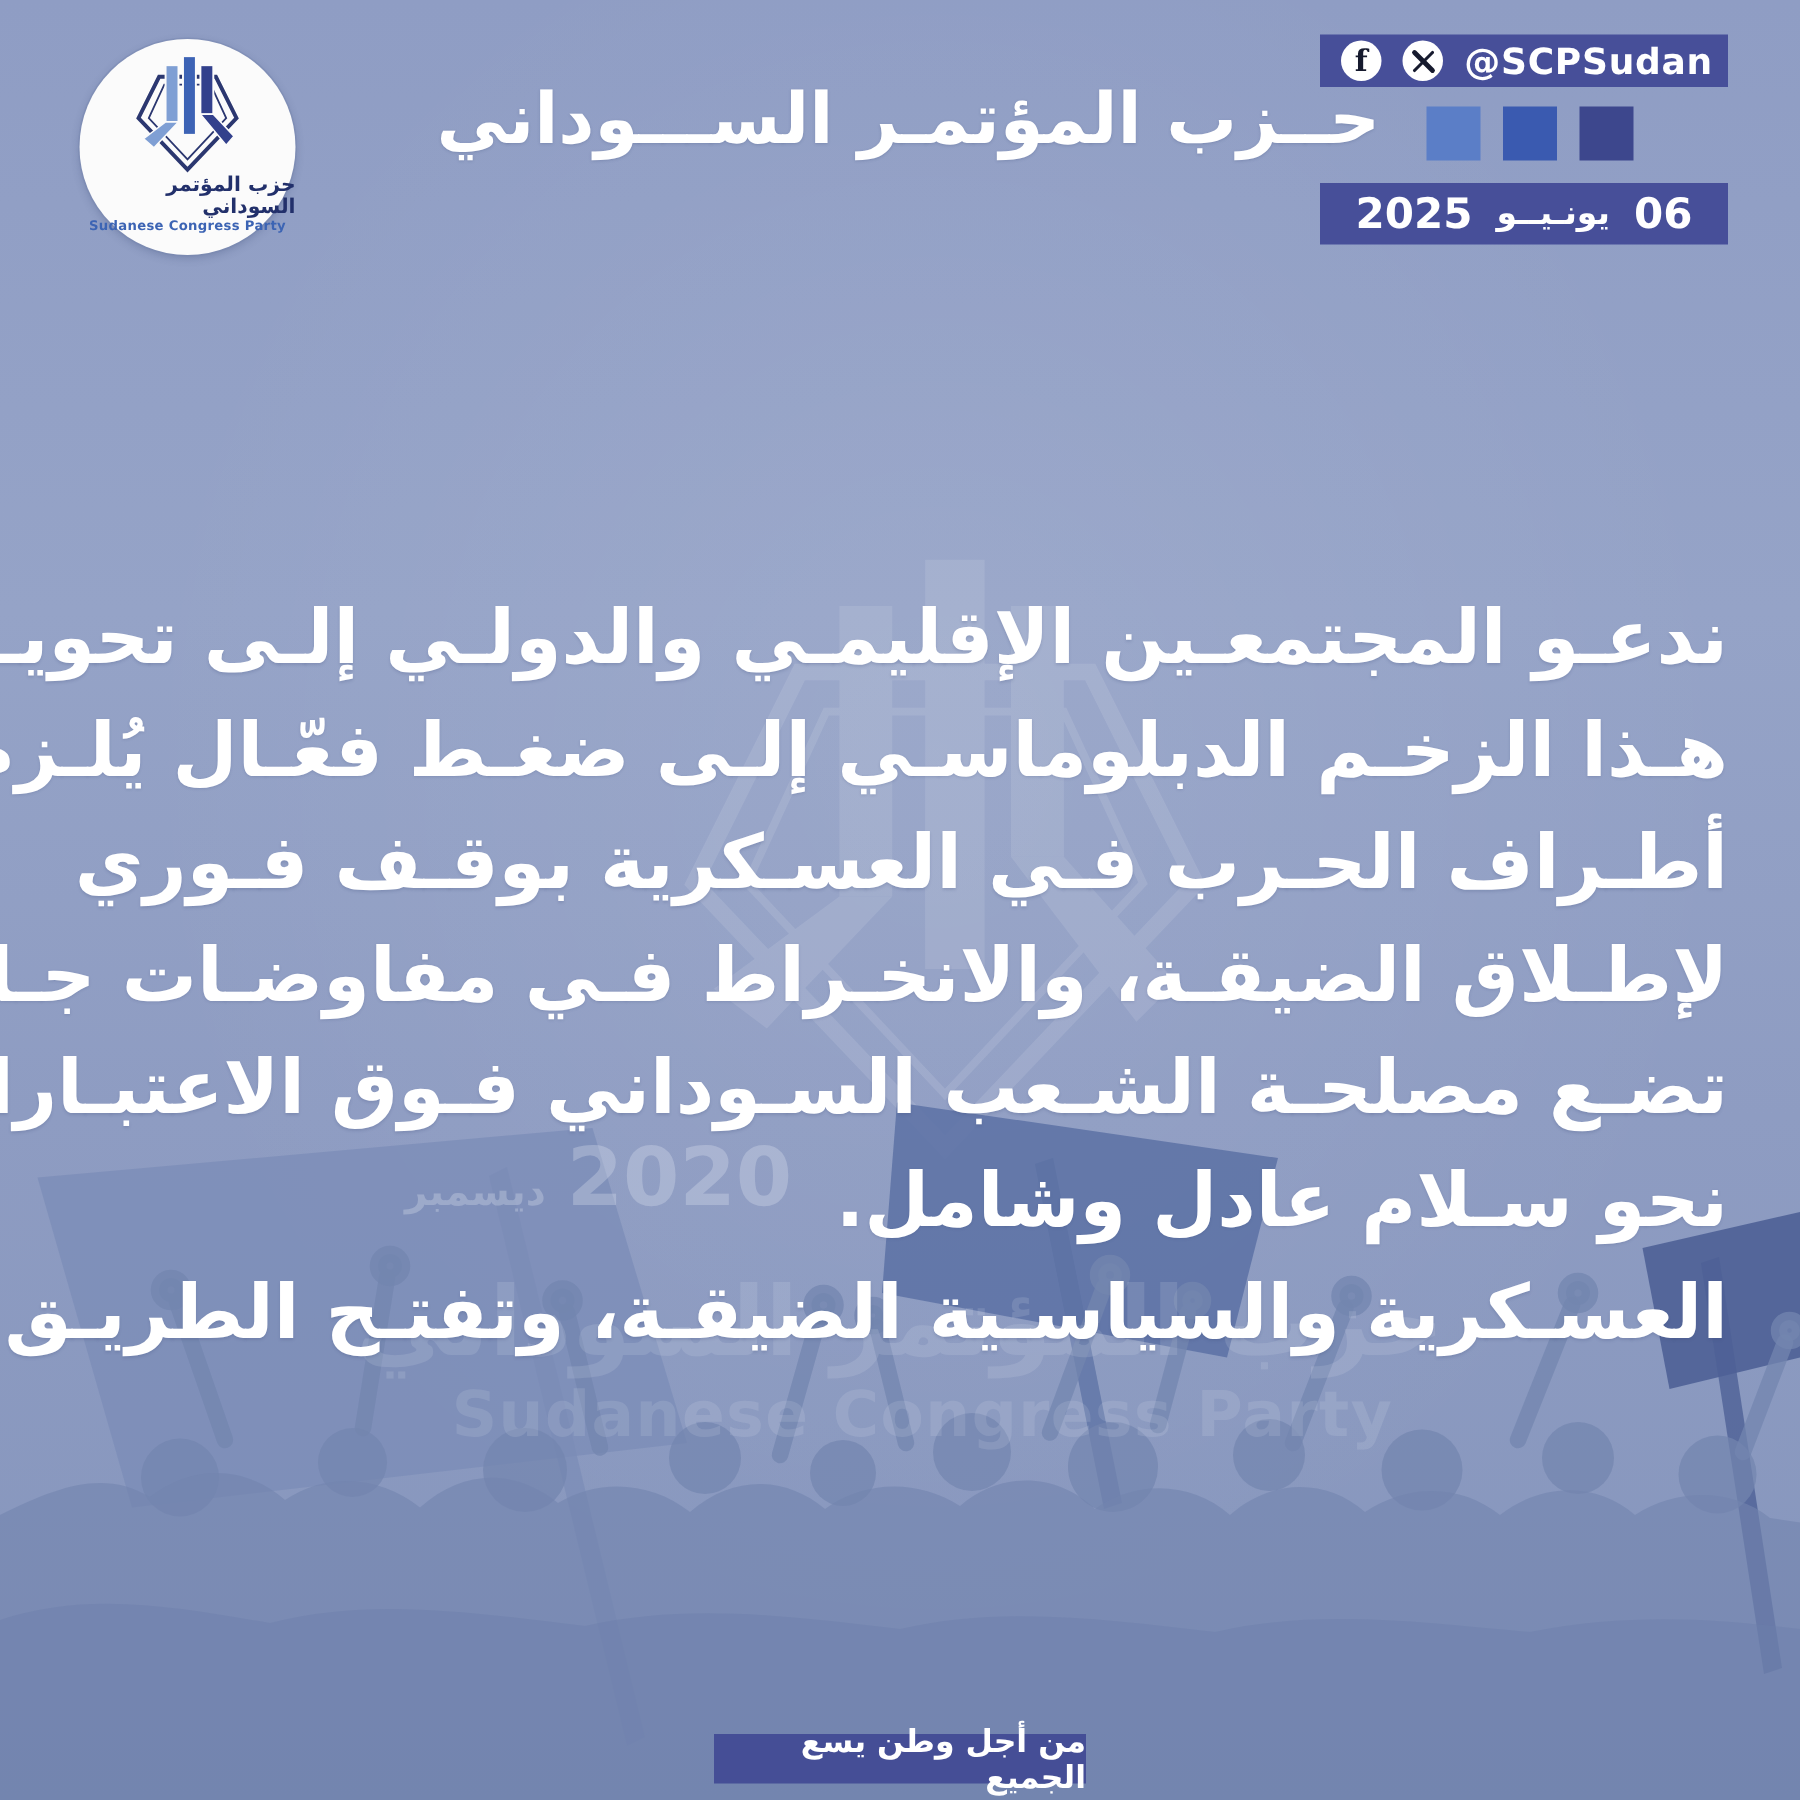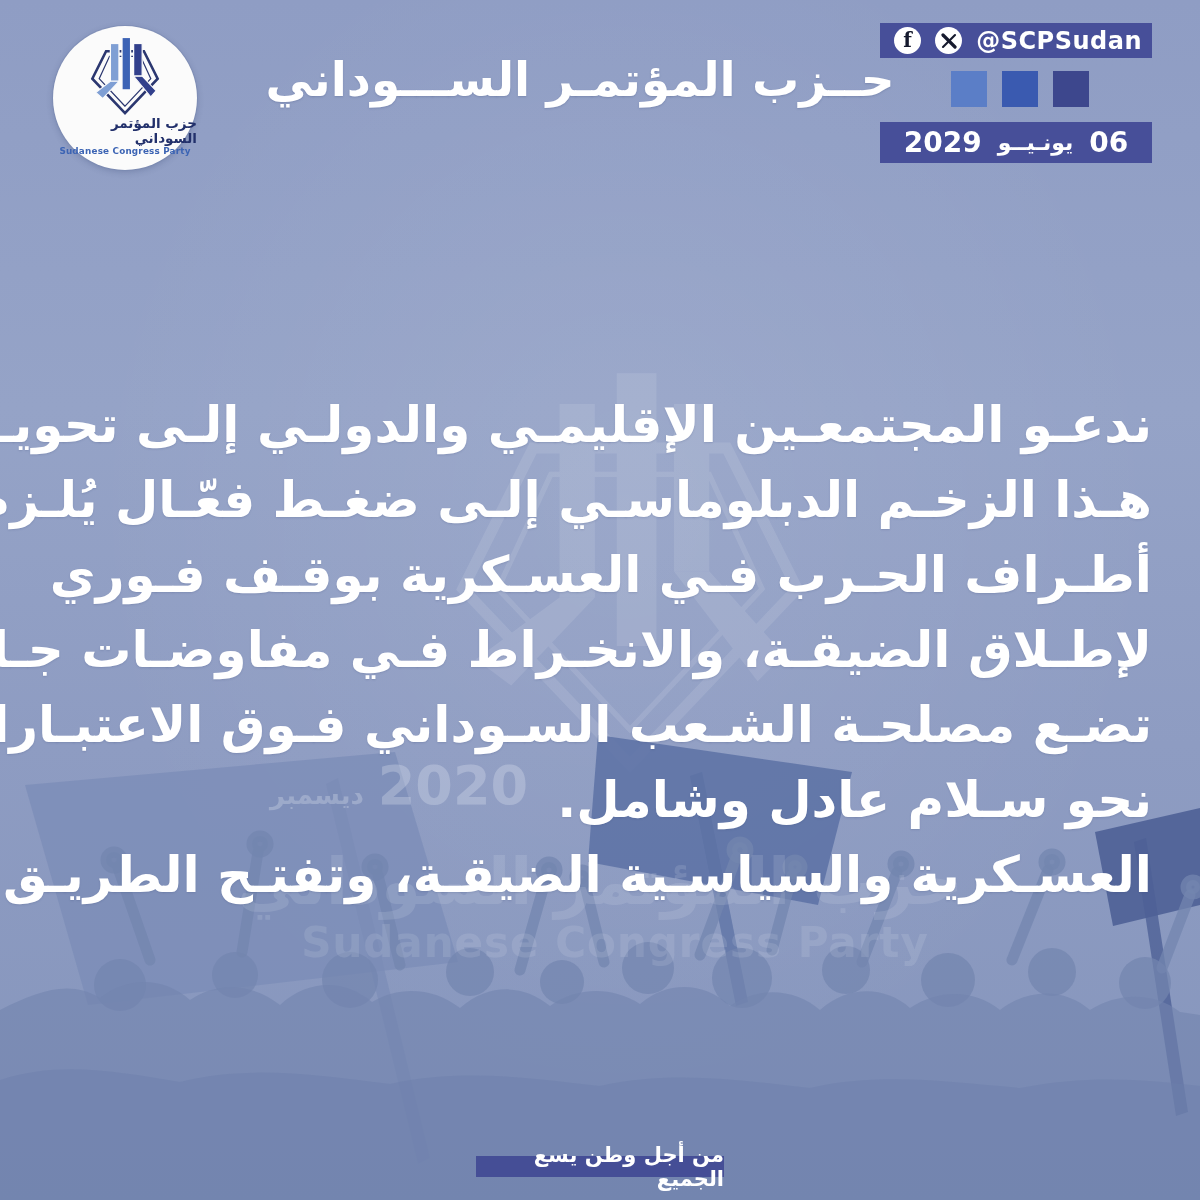--- a/index.html
+++ b/index.html
@@ -12,21 +12,21 @@
 
   
   .logo-wrap{position:absolute;left:53px;top:26px;width:144px;height:144px;border-radius:50%;
     background:#fbfbfb;box-shadow:0 0 0 1px rgba(120,135,175,.45), 0 2px 6px rgba(40,55,100,.25);
     display:flex;flex-direction:column;align-items:center;justify-content:flex-start;}
   .logo-emblem{width:92px;height:86px;margin-top:8px;}
   .logo-ar{font-size:13.5px;font-weight:bold;color:#22306b;line-height:15px;margin-top:-4px;direction:rtl;}
   .logo-en{font-size:8.8px;font-weight:bold;color:#3c64b4;line-height:11px;letter-spacing:.2px;}
 
   .main-title{position:absolute;left:240px;top:52px;width:680px;height:80px;
-    direction:rtl;text-align:center;color:#ffffff;font-size:47px;font-weight:bold;
+    direction:rtl;color:#ffffff;font-size:47px;font-weight:bold;
     text-shadow:0 1px 2px rgba(60,75,120,.25);}
 
   .social-banner{position:absolute;left:880px;top:23px;width:272px;height:35px;background:#474f99;
     display:flex;align-items:center;direction:ltr;padding:0;}
   .icon-circle{width:27px;height:27px;border-radius:50%;background:#ffffff;display:flex;align-items:center;justify-content:center;margin-left:14px;flex:0 0 auto;}
   .fb-glyph{font-family:"DejaVu Serif",serif;font-weight:bold;font-size:20px;color:#161a2e;margin-top:-2px;}
   .handle{color:#ffffff;font-weight:bold;font-size:24px;letter-spacing:.5px;flex:1;text-align:right;padding-right:10px;}
 
   .squares{position:absolute;left:951px;top:71px;width:141px;height:36px;display:flex;gap:15px;}
   .squares div{width:36px;height:36px;}
@@ -51,21 +51,21 @@
   .crowd{position:absolute;left:0;top:680px;width:1200px;height:520px;}
 
   
   .statement{position:absolute;left:52px;top:388px;width:1100px;direction:rtl;color:#ffffff;
     font-weight:bold;font-size:50px;}
   .statement .line{height:75px;line-height:75px;text-align:justify;text-align-last:justify;white-space:nowrap;
     text-shadow:0 1px 2px rgba(60,75,120,.2);}
   .statement .line.last{text-align:right;text-align-last:right;}
 
   
-  .footer-banner{position:absolute;left:476px;top:1156px;width:248px;height:21px;background:#454e96;
+  .footer-banner{position:absolute;left:476px;top:1156px;width:248px;height:33px;background:#454e96;
     display:flex;align-items:center;justify-content:center;}
   .footer-banner span{color:#ffffff;font-size:21px;font-weight:bold;direction:rtl;}
 </style>
 </head>
 <body>
 
 <div class="sheen"></div>
 
 <svg class="wm-logo" viewBox="0 0 100 100" aria-hidden="true">
   <polygon points="50,92 12,52 28,20 72,20 88,52" fill="none" stroke="#ffffff" stroke-width="2.5"></polygon>
@@ -178,21 +178,21 @@
 
 <div class="squares">
   <div class="sq1"></div>
   <div class="sq2"></div>
   <div class="sq3"></div>
 </div>
 
 <div class="date-banner">
   <span class="date-day">06</span>
   <span class="date-month">يونـيــو</span>
-  <span class="date-year">2029</span>
+  <span class="date-year">2025</span>
 </div>
 
 <div class="statement">
   <div class="line">ندعـو المجتمعـين الإقليمـي والدولـي إلـى تحويـل</div>
   <div class="line">هـذا الزخـم الدبلوماسـي إلـى ضغـط فعّـال يُلـزم</div>
   <div class="line">أطـراف الحـرب فـي العسـكرية بوقـف فـوري</div>
   <div class="line">لإطـلاق الضيقـة، والانخـراط فـي مفاوضـات جـادة</div>
   <div class="line">تضـع مصلحـة الشـعب السـوداني فـوق الاعتبـارات</div>
   <div class="line last">نحو سـلام عادل وشامل.</div>
   <div class="line">العسـكرية والسياسـية الضيقـة، وتفتـح الطريـق</div>

